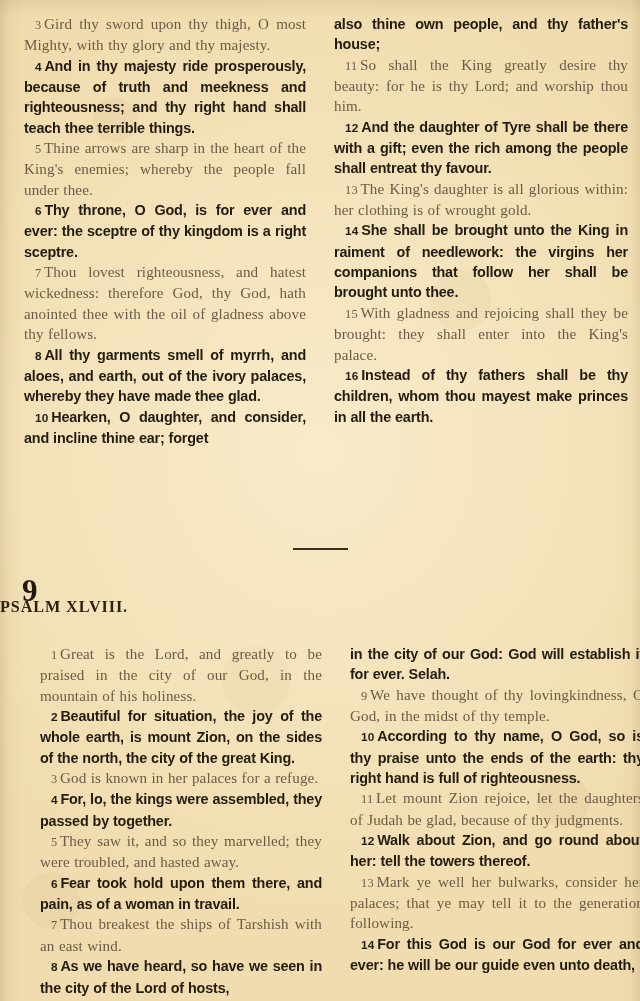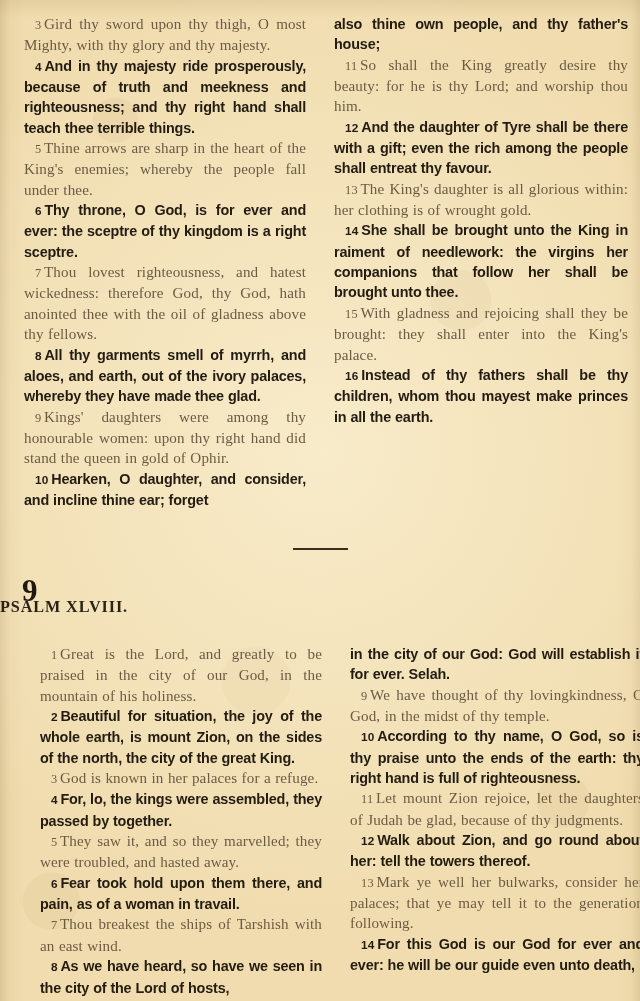--- a/index.html
+++ b/index.html
@@ -150,21 +150,20 @@
   <div id="grain"></div>
 
   <div class="section" id="section-top" style="top:14px;">
     <div class="col col-left" id="top-left">
         <p class="verse light"><span class="vn">3</span><span>Gird thy sword upon thy thigh, O most Mighty, with thy glory and thy majesty.</span></p>
         <p class="verse bold"><span class="vn">4</span><span>And in thy majesty ride prosperously, because of truth and meekness and righteousness; and thy right hand shall teach thee terrible things.</span></p>
         <p class="verse light"><span class="vn">5</span><span>Thine arrows are sharp in the heart of the King's enemies; whereby the people fall under thee.</span></p>
         <p class="verse bold"><span class="vn">6</span><span>Thy throne, O God, is for ever and ever: the sceptre of thy kingdom is a right sceptre.</span></p>
         <p class="verse light"><span class="vn">7</span><span>Thou lovest righteousness, and hatest wickedness: therefore God, thy God, hath anointed thee with the oil of gladness above thy fellows.</span></p>
         <p class="verse bold"><span class="vn">8</span><span>All thy garments smell of myrrh, and aloes, and earth, out of the ivory palaces, whereby they have made thee glad.</span></p>
-        <p class="verse light"><span class="vn">9</span><span>Kings' daughters were among thy honourable women: upon thy right hand did stand the queen in gold of Ophir.</span></p>
         <p class="verse bold"><span class="vn">10</span><span>Hearken, O daughter, and consider, and incline thine ear; forget</span></p>
       </div>
     <div class="col col-right" id="top-right">
         <p class="verse bold cont"><span>also thine own people, and thy father's house;</span></p>
         <p class="verse light"><span class="vn">11</span><span>So shall the King greatly desire thy beauty: for he is thy Lord; and worship thou him.</span></p>
         <p class="verse bold"><span class="vn">12</span><span>And the daughter of Tyre shall be there with a gift; even the rich among the people shall entreat thy favour.</span></p>
         <p class="verse light"><span class="vn">13</span><span>The King's daughter is all glorious within: her clothing is of wrought gold.</span></p>
         <p class="verse bold"><span class="vn">14</span><span>She shall be brought unto the King in raiment of needlework: the virgins her companions that follow her shall be brought unto thee.</span></p>
         <p class="verse light"><span class="vn">15</span><span>With gladness and rejoicing shall they be brought: they shall enter into the King's palace.</span></p>
         <p class="verse bold"><span class="vn">16</span><span>Instead of thy fathers shall be thy children, whom thou mayest make princes in all the earth.</span></p>

